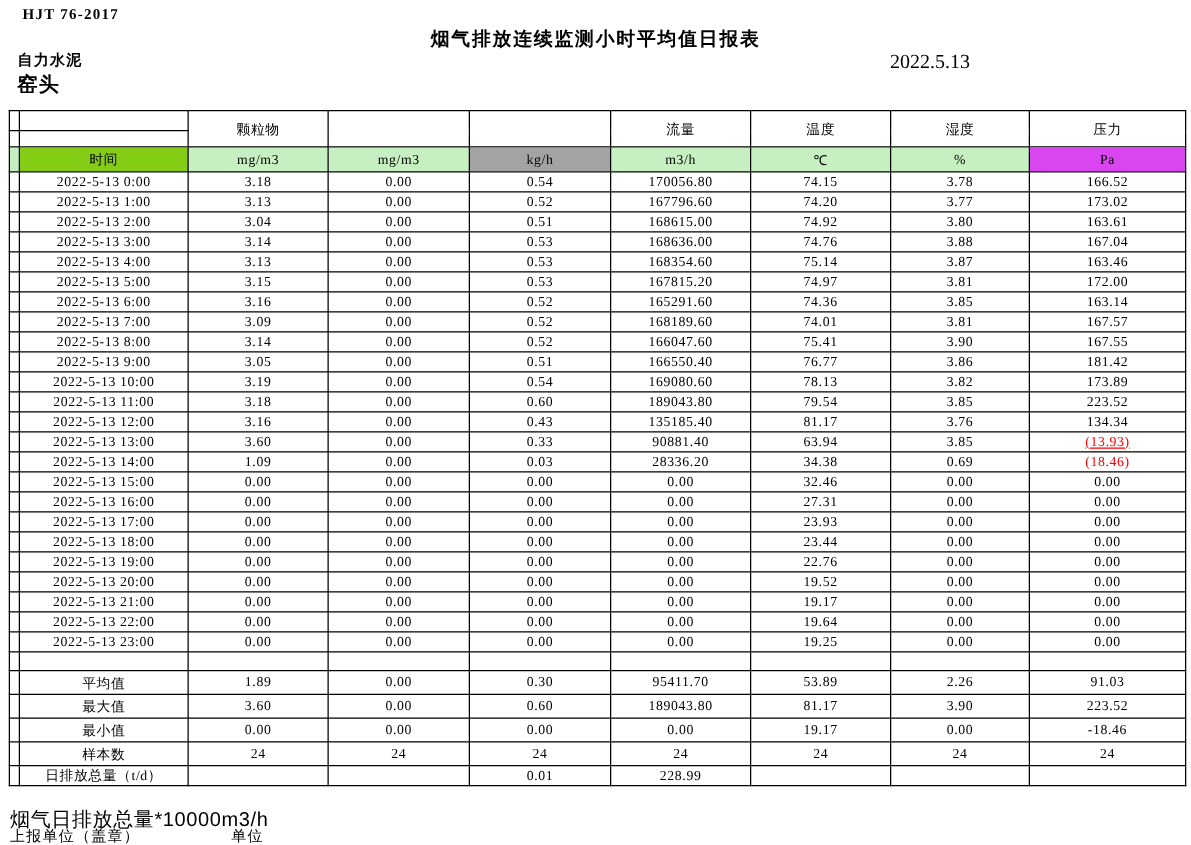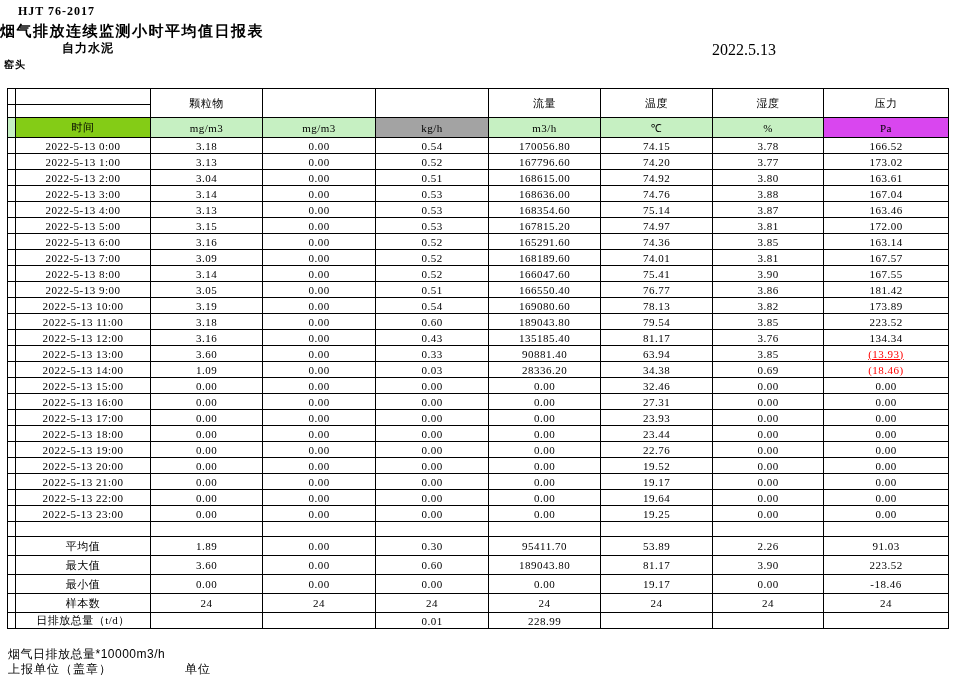--- a/index.html
+++ b/index.html
@@ -1,22 +1,22 @@
 <!DOCTYPE html>
 <html><head>
 <meta charset="utf-8">
 <style>
   html,body { margin:0; padding:0; background:#ffffff; }
   body { width:953px; height:676px; font-family:"Liberation Sans", sans-serif; color:#000; }
   .page { position:relative; width:953px; height:676px; background:#fff; overflow:hidden; }
 
   .std      { position:absolute; left:18px;  top:4px;  font-weight:bold; font-size:12px; font-family:"Liberation Serif", serif; letter-spacing:1px; }
-  .title    { position:absolute; left:0; right:0; top:22px; text-align:left; font-weight:bold; font-size:15px; letter-spacing:1.5px; }
-  .company  { position:absolute; left:14px;  top:40px; font-weight:bold; font-size:12px; letter-spacing:1px;margin-left:48px; }
-  .station  { position:absolute; left:4px;  top:58px; font-weight:bold; font-size:10px; letter-spacing:1px; }
+  .title    { position:absolute; left:0; right:0; top:22px; text-align:center; font-weight:bold; font-size:15px; letter-spacing:1.5px; }
+  .company  { position:absolute; left:14px;  top:40px; font-weight:bold; font-size:12px; letter-spacing:1px; }
+  .station  { position:absolute; left:14px;  top:58px; font-weight:bold; font-size:16px; letter-spacing:1px; }
   .date     { position:absolute; left:712px; top:41px; font-size:16px; font-family:"Liberation Serif", serif; }
 
   table.report { position:absolute; left:7px; top:88px; border-collapse:collapse; table-layout:fixed; }
   table.report td {
     padding:0; margin:0; text-align:center; vertical-align:middle;
     font-size:11px; font-family:"Liberation Serif", serif; letter-spacing:0.5px;
     white-space:nowrap; overflow:hidden;
     border:1px solid #000;
   }
   td.cjk  { font-family:"Liberation Sans", sans-serif; font-size:12px; letter-spacing:2px; }
@@ -29,21 +29,21 @@
   td.left { text-align:left; padding-left:10px; letter-spacing:1px; }
 
   tr.h1  td { height:15px; }
   tr.h2  td { height:12px; }
   tr.grn td { height:19px; }
   tr.dat td { height:15px; }
   tr.sep td { height:14px; }
   tr.sum td { height:18px; }
   tr.lst td { height:13px; }
 
-  .fnote { position:absolute; left:8px; top:646px; font-size:12px; letter-spacing:0.5px; }
+  .fnote { position:absolute; left:8px; top:646px; font-size:16px; letter-spacing:0.5px; }
   .funit-row { position:absolute; left:0; top:661px; width:953px; height:15px; }
   .funit-row .report-unit { position:absolute; left:8px;   font-size:12px; letter-spacing:1px; }
   .funit-row .unit        { position:absolute; left:185px; font-size:12px; letter-spacing:1px; }
 </style>
 </head>
 <body>
 
 <div class="page">
   <div class="std">HJT 76-2017</div>
   <div class="title">烟气排放连续监测小时平均值日报表</div>

